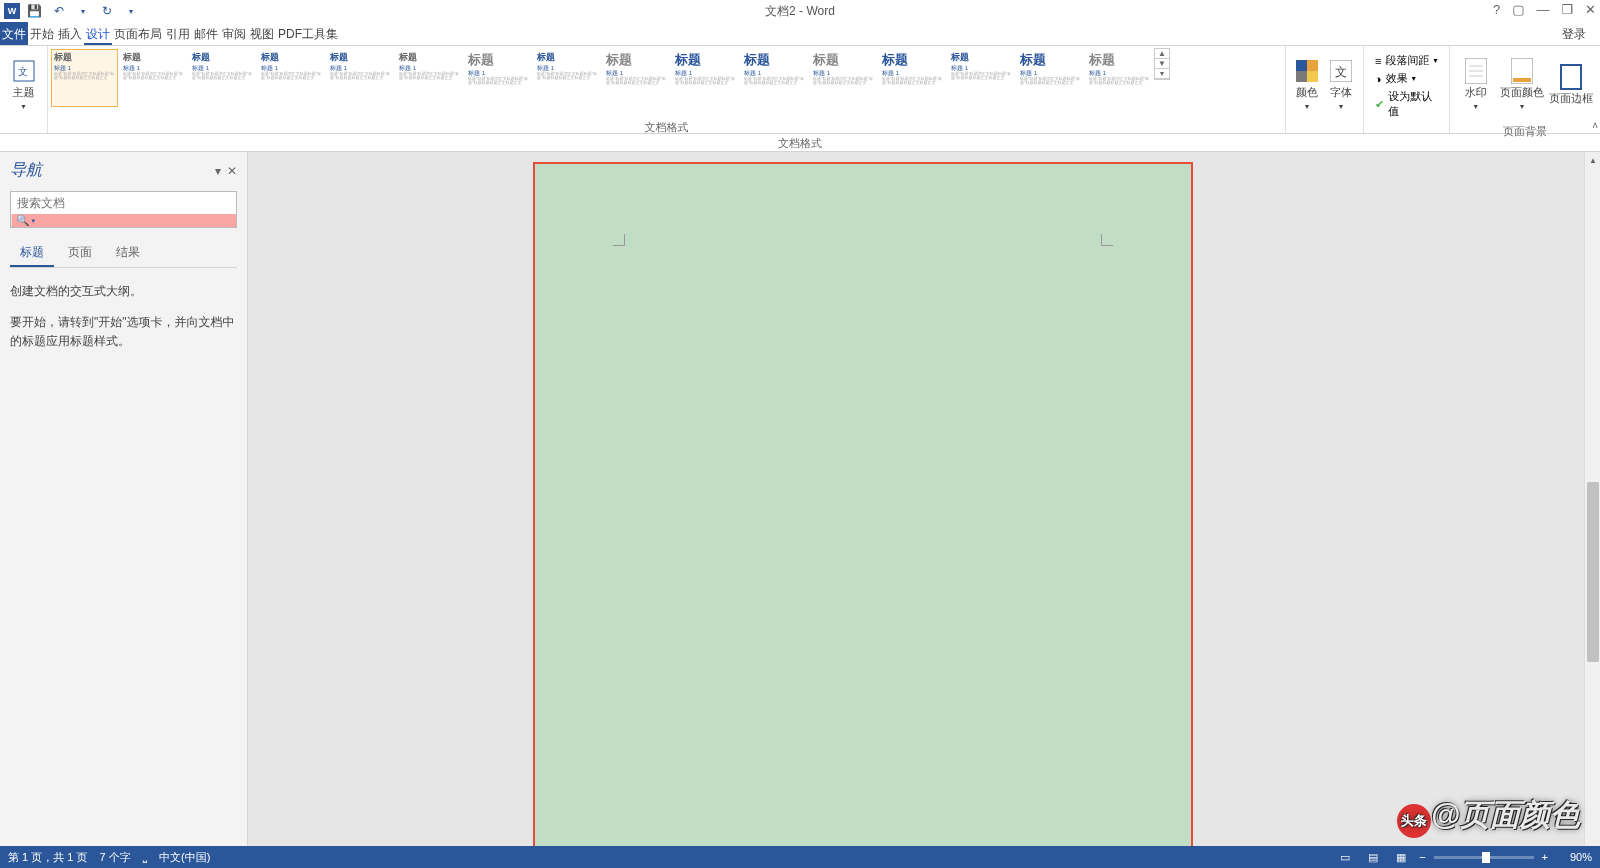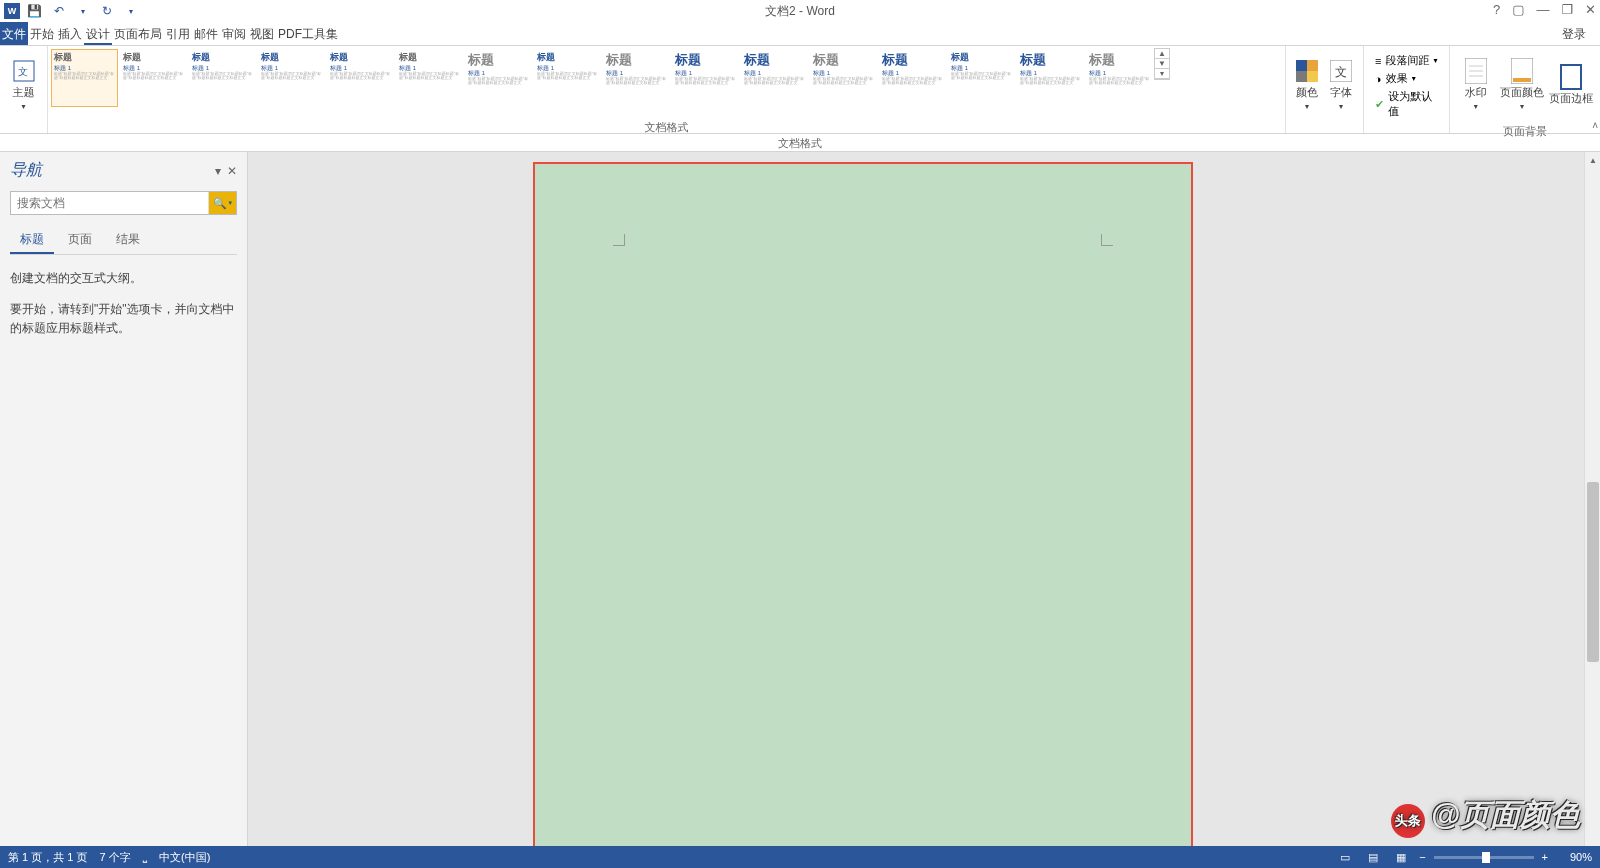--- a/index.html
+++ b/index.html
@@ -11,21 +11,21 @@
 .app-badge { width:16px; height:16px; background:#2b579a; color:#fff; display:flex; align-items:center; justify-content:center; font-size:9px; font-weight:bold; }
 .qat-btn { width:18px; height:18px; display:flex; align-items:center; justify-content:center; color:#2b579a; cursor:pointer; }
 .doc-title { position:absolute; left:50%; transform:translateX(-50%); color:#555; font-size:12px; }
 .win-controls { position:absolute; right:4px; top:2px; display:flex; gap:12px; color:#666; font-size:13px; }
 .win-controls span { cursor:pointer; }
 
 
 .tabs { height:24px; background:#fff; display:flex; border-bottom:1px solid #d4d4d4; position:relative; }
 .tab { padding:4px 2px; font-size:12px; color:#444; cursor:pointer; }
 .tab.file { background:#2b579a; color:#fff; }
-.tab.active { color:#404040; border-bottom:2px solid #2b579a; }
+.tab.active { color:#1d4ed8; border-bottom:2px solid #2b579a; }
 .login { position:absolute; right:10px; color:#444; font-size:12px; padding:4px; cursor:pointer; }
 
 
 .ribbon { height:88px; background:#fff; display:flex; border-bottom:1px solid #d4d4d4; position:relative; }
 .ribbon-group { display:flex; flex-direction:column; border-right:1px solid #e1e1e1; }
 .ribbon-group-body { display:flex; flex:1; align-items:flex-start; padding:4px; }
 .ribbon-group-label { text-align:center; font-size:11px; color:#666; padding-bottom:2px; }
 
 .big-btn { display:flex; flex-direction:column; align-items:center; justify-content:center; width:44px; height:70px; cursor:pointer; font-size:11px; color:#444; gap:2px; }
 .big-btn .icn { width:24px; height:24px; display:flex; align-items:center; justify-content:center; }
@@ -46,21 +46,21 @@
 
 
 .docfmt { height:18px; background:#fff; border-bottom:1px solid #d4d4d4; text-align:center; font-size:11px; color:#666; line-height:18px; }
 
 
 .main { display:flex; height:714px; }
 .nav-pane { width:248px; border-right:1px solid #d4d4d4; background:#f3f3f3; padding:8px 10px; }
 .nav-head { display:flex; justify-content:space-between; align-items:center; margin-bottom:10px; }
 .nav-title { font-size:16px; color:#2b579a;font-style:italic; }
 .nav-head-ctrl { display:flex; gap:6px; color:#666; font-size:12px; }
-.search-box { display:flex; border:1px solid #bbb; background:#eab308; margin-bottom:12px; }
+.search-box { display:flex; border:1px solid #bbb; background:#fca5a5; margin-bottom:12px;flex-direction:column; }
 .search-box input { flex:1; border:none; outline:none; padding:4px 6px; font-size:12px; }
 .search-box .s-btn { width:28px; border-left:1px solid #ddd; display:flex; align-items:center; justify-content:center; cursor:pointer; color:#2b579a; font-size:11px; }
 .nav-tabs { display:flex; gap:4px; border-bottom:1px solid #d4d4d4; margin-bottom:14px; }
 .nav-tab { padding:4px 10px; font-size:12px; color:#666; cursor:pointer; }
 .nav-tab.active { color:#2b579a; border-bottom:2px solid #2b579a; }
 .nav-msg { font-size:12px; color:#444; line-height:1.6; margin-bottom:12px; }
 
 .doc-area { flex:1; background:#e6e6e6; position:relative; overflow:hidden; }
 .page { position:absolute; left:285px; top:10px; width:660px; height:690px; background:#c1dec5; border:2px solid #e84c3d; }
 .page::before, .page::after { content:""; position:absolute; width:16px; height:16px; border-color:#aaa; }
@@ -76,21 +76,21 @@
 
 .statusbar { position:absolute; bottom:0; left:0; right:0; height:22px; background:#2b579a; color:#fff; display:flex; align-items:center; font-size:11px; padding:0 8px; }
 .statusbar .sb-left { display:flex; gap:12px; }
 .statusbar .sb-right { margin-left:auto; display:flex; align-items:center; gap:8px; }
 .view-btn { width:20px; height:16px; display:flex; align-items:center; justify-content:center; cursor:pointer; opacity:.9; }
 .zoom-slider { width:100px; height:3px; background:#6b8bb8; position:relative; }
 .zoom-slider .knob { position:absolute; left:48px; top:-4px; width:8px; height:11px; background:#fff; }
 .zoom-val { width:36px; text-align:right; }
 
 .watermark { position:absolute; right:20px; bottom:30px; font-size:30px; color:rgba(255,255,255,.9); text-shadow:0 0 6px rgba(0,0,0,.6),-1px -1px 0 #333,1px 1px 0 #333; font-weight:600; pointer-events:none; font-style:italic; }
-.watermark .wm-badge { display:inline-flex; width:34px; height:34px; border-radius:50%; background:#d33; color:#fff; align-items:center; justify-content:center; font-size:13px; font-style:normal; margin-right:6px; }
+.watermark .wm-badge { display:inline-flex; width:34px; height:34px; border-radius:50%; background:#d33; color:#fff; align-items:center; justify-content:center; font-size:13px; font-style:normal; }
 </style>
 </head>
 <body>
 
 <div class="titlebar">
   <div class="qat">
     <div class="app-badge">W</div>
     <div class="qat-btn">💾</div>
     <div class="qat-btn">↶</div>
     <span class="qat-btn" style="font-size:8px">▾</span>

